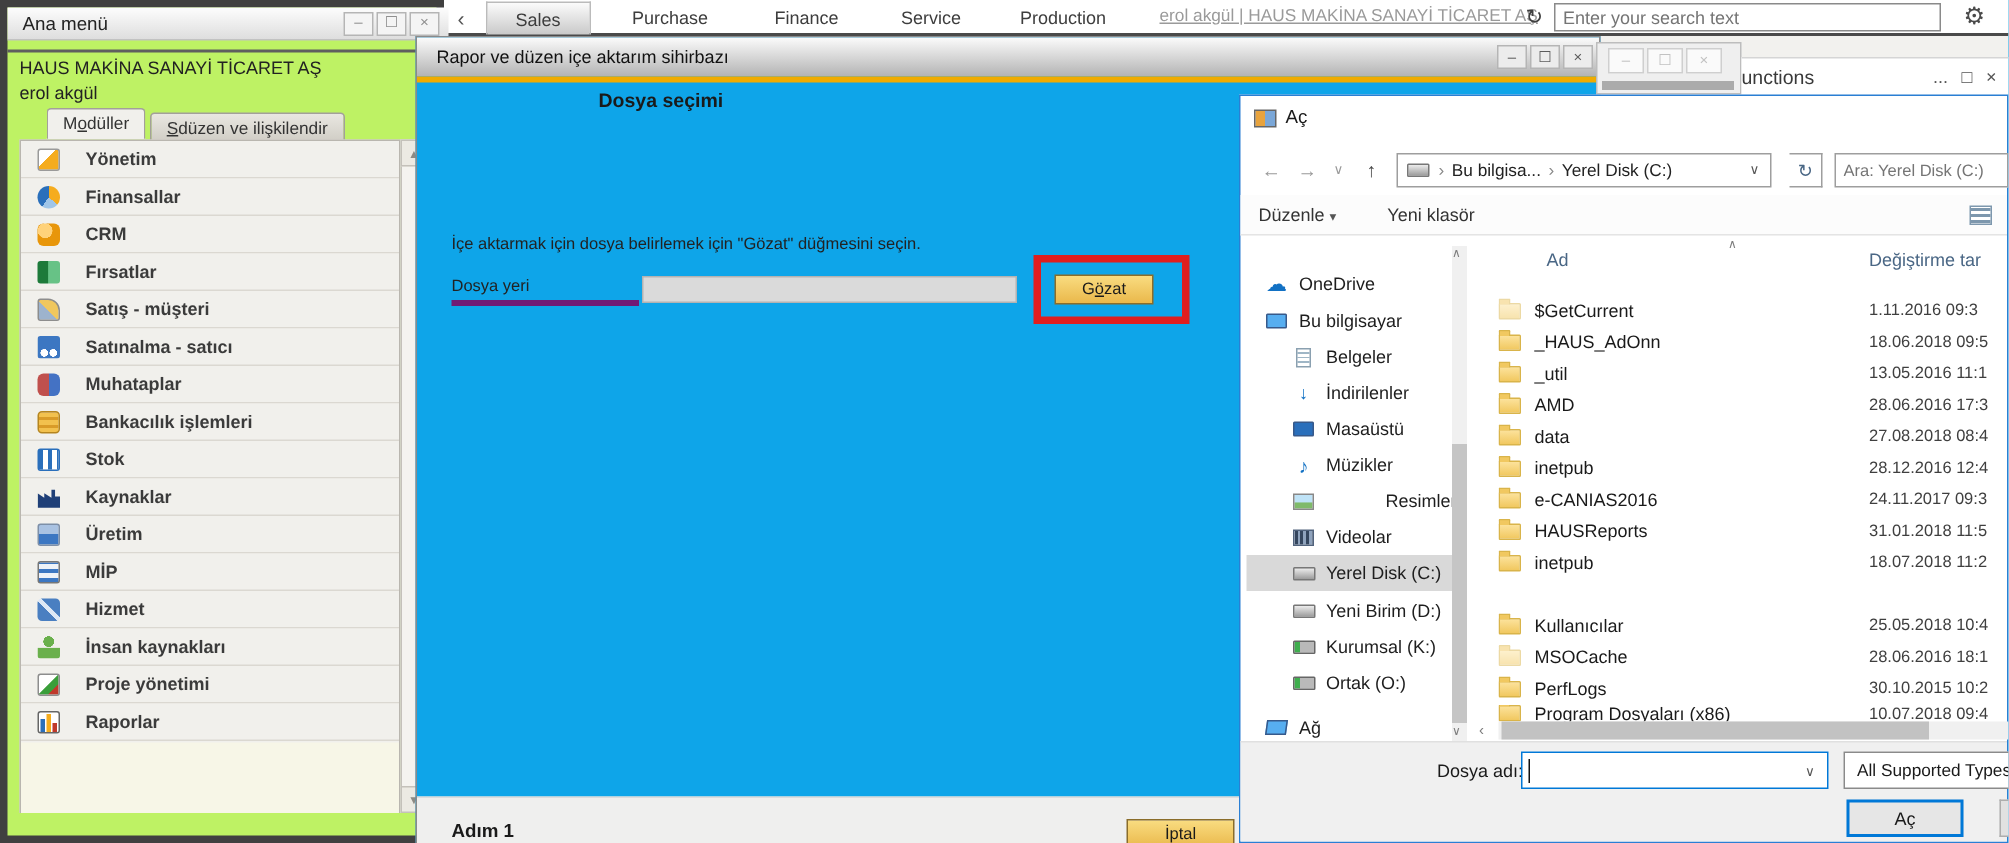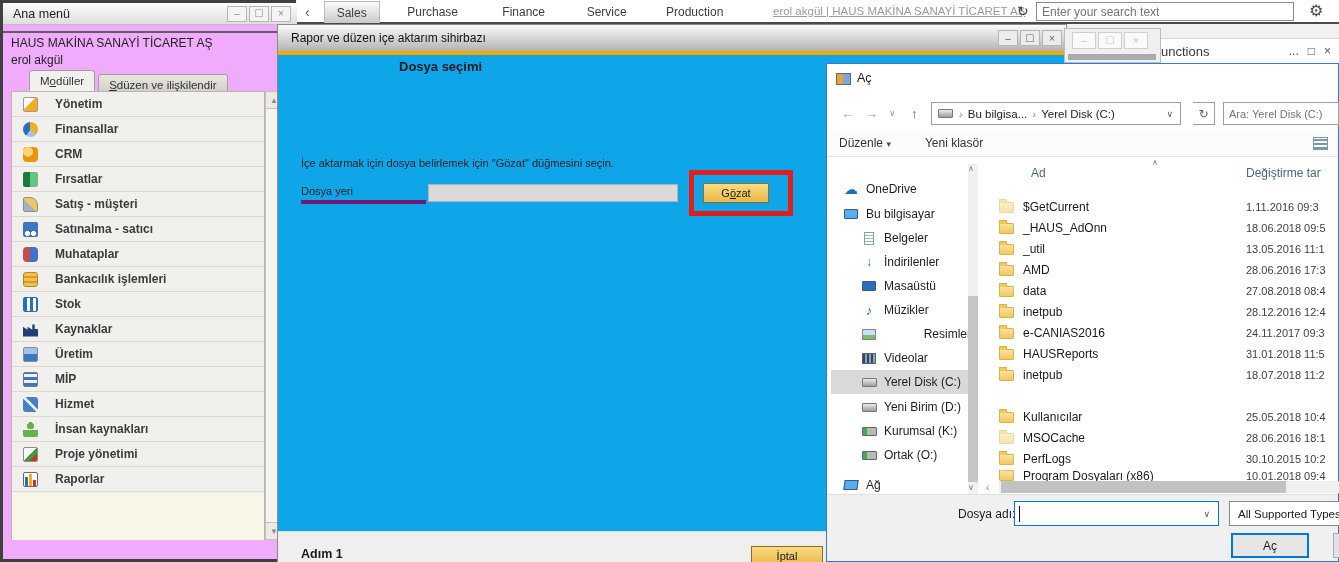--- a/index.html
+++ b/index.html
@@ -11,21 +11,21 @@
 
   
   #app-toolbar{left:296px;top:0;width:1043px;height:24px;background:#fff;border-bottom:2px solid #4a4a4a;z-index:0;}
   .tab{height:22px;display:inline-flex;align-items:center;justify-content:center;color:#3d3d3d;font-size:12px;cursor:default;}
   .tab.sel{background:linear-gradient(#fbfbfb,#c9c9c9);border:1px solid #bbb;border-bottom:none;}
   #user-info{color:#9a9a9a;text-decoration:underline;font-size:11.5px;white-space:nowrap;}
   #main-search{border:1px solid #8a8a8a;height:19px;width:258px;font-size:12px;padding:0 5px;color:#333;}
   .glyph{color:#555;}
 
   
-  #ana-menu{left:0;top:0;width:296px;height:562px;background:#f0abfc;border:3px solid #404040;z-index:1;}
+  #ana-menu{left:0;top:0;width:296px;height:562px;background:#bef264;border:5px solid #404040;z-index:1;}
   #ana-titlebar{left:0;top:0;width:294px;height:22px;background:linear-gradient(#fdfdfd,#dedede);border-bottom:1px solid #c2c2c2;}
   .winbtn{width:20px;height:16px;background:#f4f4f4;border:1px solid #b5b5b5;display:inline-flex;align-items:center;justify-content:center;font-size:10px;color:#8f8f8f;margin-left:2px;}
   #ana-rule{left:0;top:28px;width:294px;height:2px;background:#5f5f5f;}
   #ana-tabs{left:26px;top:67px;height:21px;}
   .side-tab{height:21px;padding:0 10px;display:inline-flex;align-items:center;font-size:11.5px;color:#333;background:linear-gradient(#e9e7e1,#cfccc4);border:1px solid #a3a09a;border-radius:3px 3px 0 0;margin-right:3px;}
   .side-tab.sel{background:#f1f0ec;border-bottom:1px solid #f1f0ec;}
   #module-list{left:8px;top:88px;width:254px;height:449px;background:#f1f0ec;border:1px solid #b9b6af;}
   .mod-row{position:absolute;left:0;width:252px;height:25px;display:flex;align-items:center;border-bottom:1px solid #dbd8d1;background:#f1f0ec;cursor:pointer;}
   .mod-row .lbl{font-weight:bold;color:#3b3b3b;font-size:12px;margin-left:17px;}
   .mi{width:15px;height:15px;margin-left:11px;flex:none;border-radius:2px;}
@@ -109,21 +109,21 @@
   #od-open-btn{left:404px;top:469px;width:78px;height:25px;background:#e6e6e6;border:2px solid #0078d7;display:flex;align-items:center;justify-content:center;font-size:12px;color:#1a1a1a;cursor:pointer;}
   #od-btn-sliver{left:506px;top:469px;width:7px;height:25px;background:#e1e1e1;border:1px solid #adadad;border-right:none;}
   .hsb{background:#c2c2c2;}
 </style>
 </head>
 <body>
 
 <div id="app-toolbar" class="abs">
   <div class="abs flex" style="left:9px;top:2px;height:20px;">
     <span class="glyph" style="font-size:14px;margin-right:14px;">‹</span>
-    <span class="tab sel" style="width:56px;">Sales</span>
+    <span class="tab sel" style="width:70px;">Sales</span>
     <span class="tab" style="width:86px;margin-left:10px;">Purchase</span>
     <span class="tab" style="width:76px;margin-left:10px;">Finance</span>
     <span class="tab" style="width:74px;margin-left:8px;">Service</span>
     <span class="tab" style="width:86px;margin-left:8px;">Production</span>
   </div>
   <span id="user-info" class="abs" style="left:477px;top:5px;">erol akgül | HAUS MAKİNA SANAYİ TİCARET AŞ</span>
   <span class="abs glyph" style="left:721px;top:3px;font-size:14px;color:#3f3f3f;">↻</span>
   <input id="main-search" class="abs" style="left: 740px; top: 2px;" placeholder="Enter your search text">
   <span class="abs" style="left:1013px;top:1px;font-size:16px;color:#4a4a4a;">⚙</span>
 </div>
@@ -425,21 +425,21 @@
       <span class="fdate">28.06.2016 18:1</span>
     </div>
   <div class="frow" style="top:385px;">
       <span class="folder"></span>
       <span class="fname">PerfLogs</span>
       <span class="fdate">30.10.2015 10:2</span>
     </div>
   <div class="frow" style="top:406px;height:11px;">
       <span class="folder"></span>
       <span class="fname">Program Dosyaları (x86)</span>
-      <span class="fdate">10.01.2018 09:4</span>
+      <span class="fdate">10.07.2018 09:4</span>
     </div>
 
   <span class="od" style="left:159px;top:418px;font-size:10px;color:#7d7d7d;">‹</span>
   <div class="od" style="left:172px;top:417px;width:340px;height:12px;background:#f0f0f0;"></div>
   <div class="od hsb" style="left:174px;top:417px;width:285px;height:12px;"></div>
 
   <div id="od-footer" class="od"></div>
   <span id="od-fname-label" class="od">Dosya adı:</span>
   <div id="od-fname-input" class="od">
     <span style="position:absolute;left:4px;top:4px;width:1px;height:16px;background:#111;"></span>

